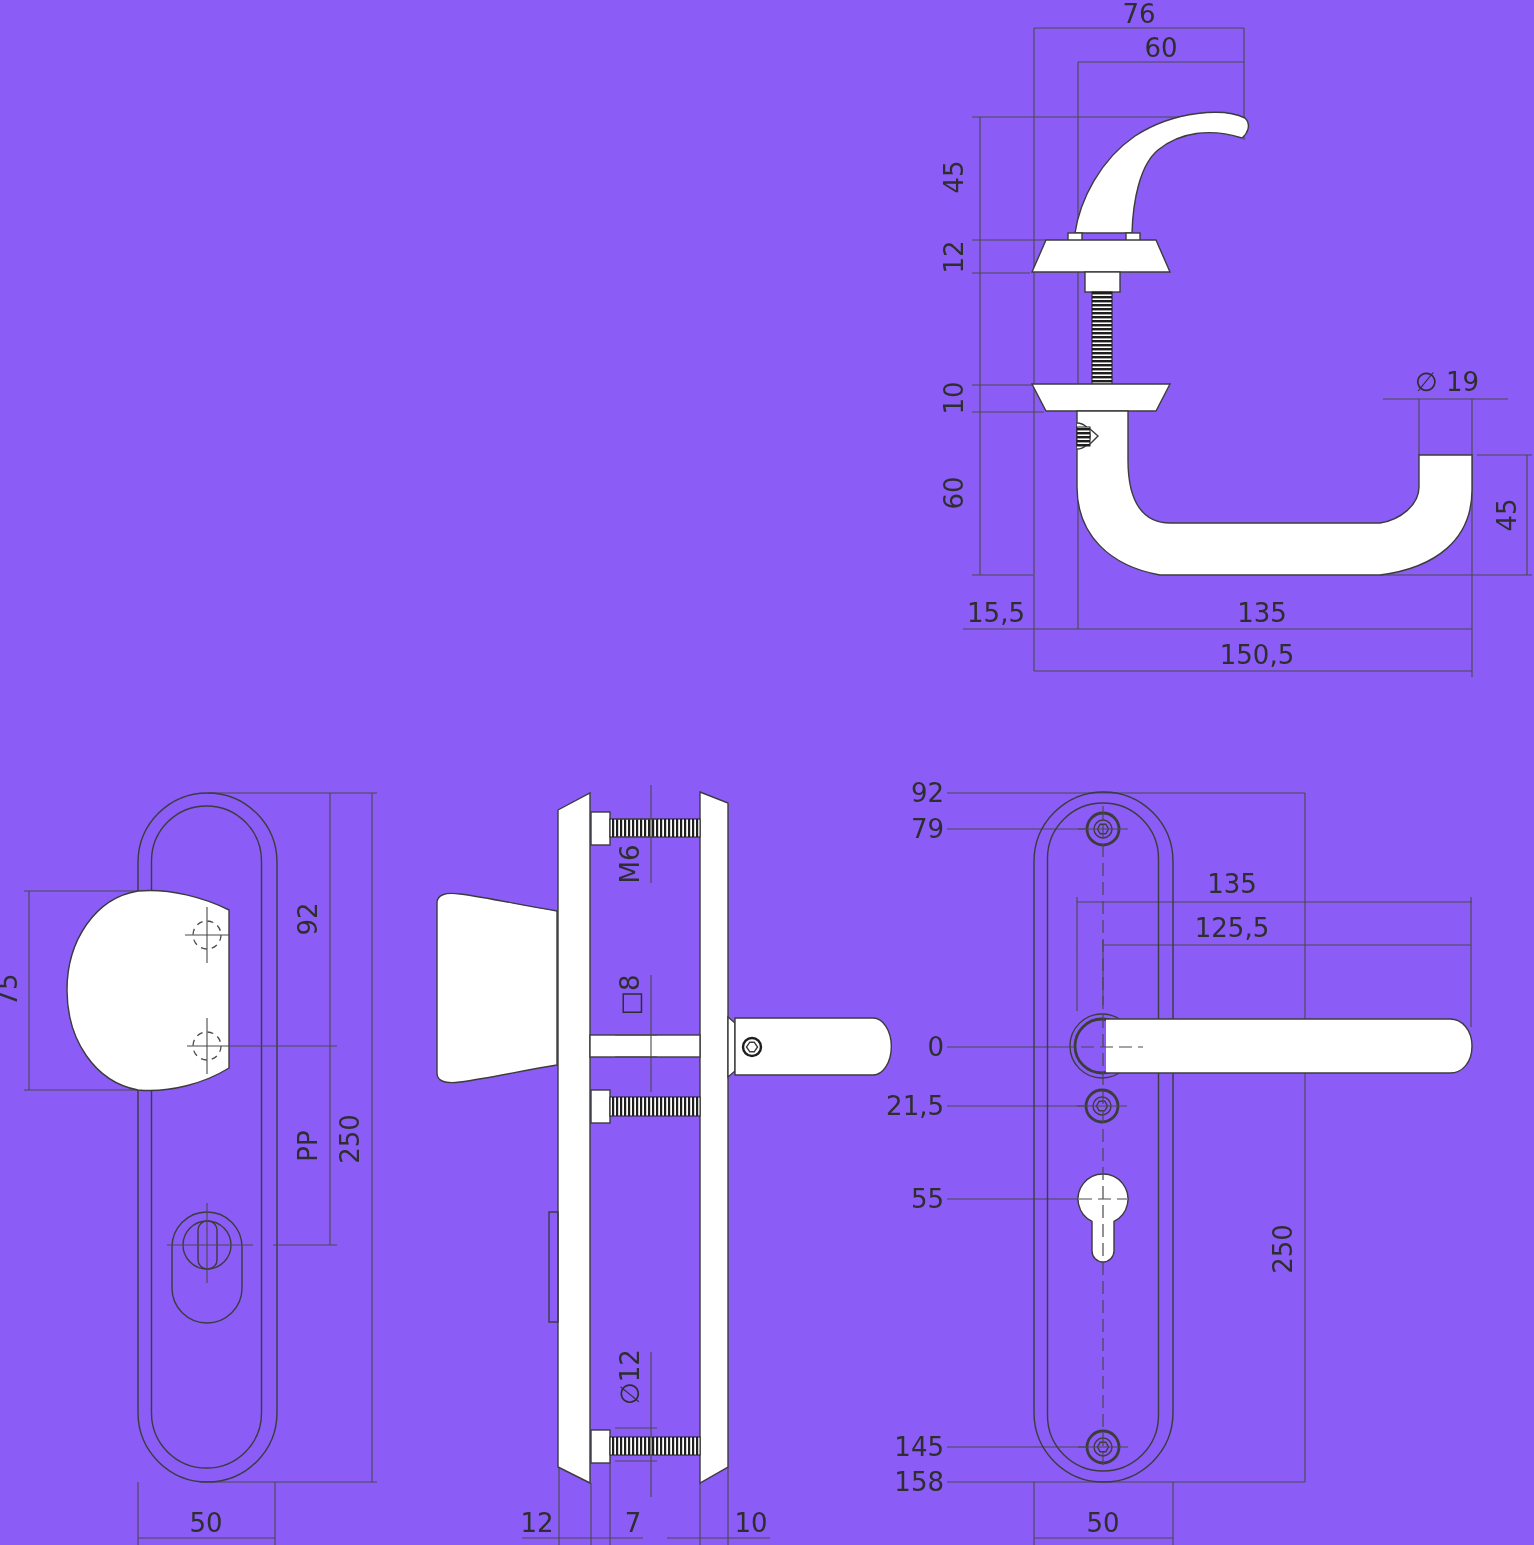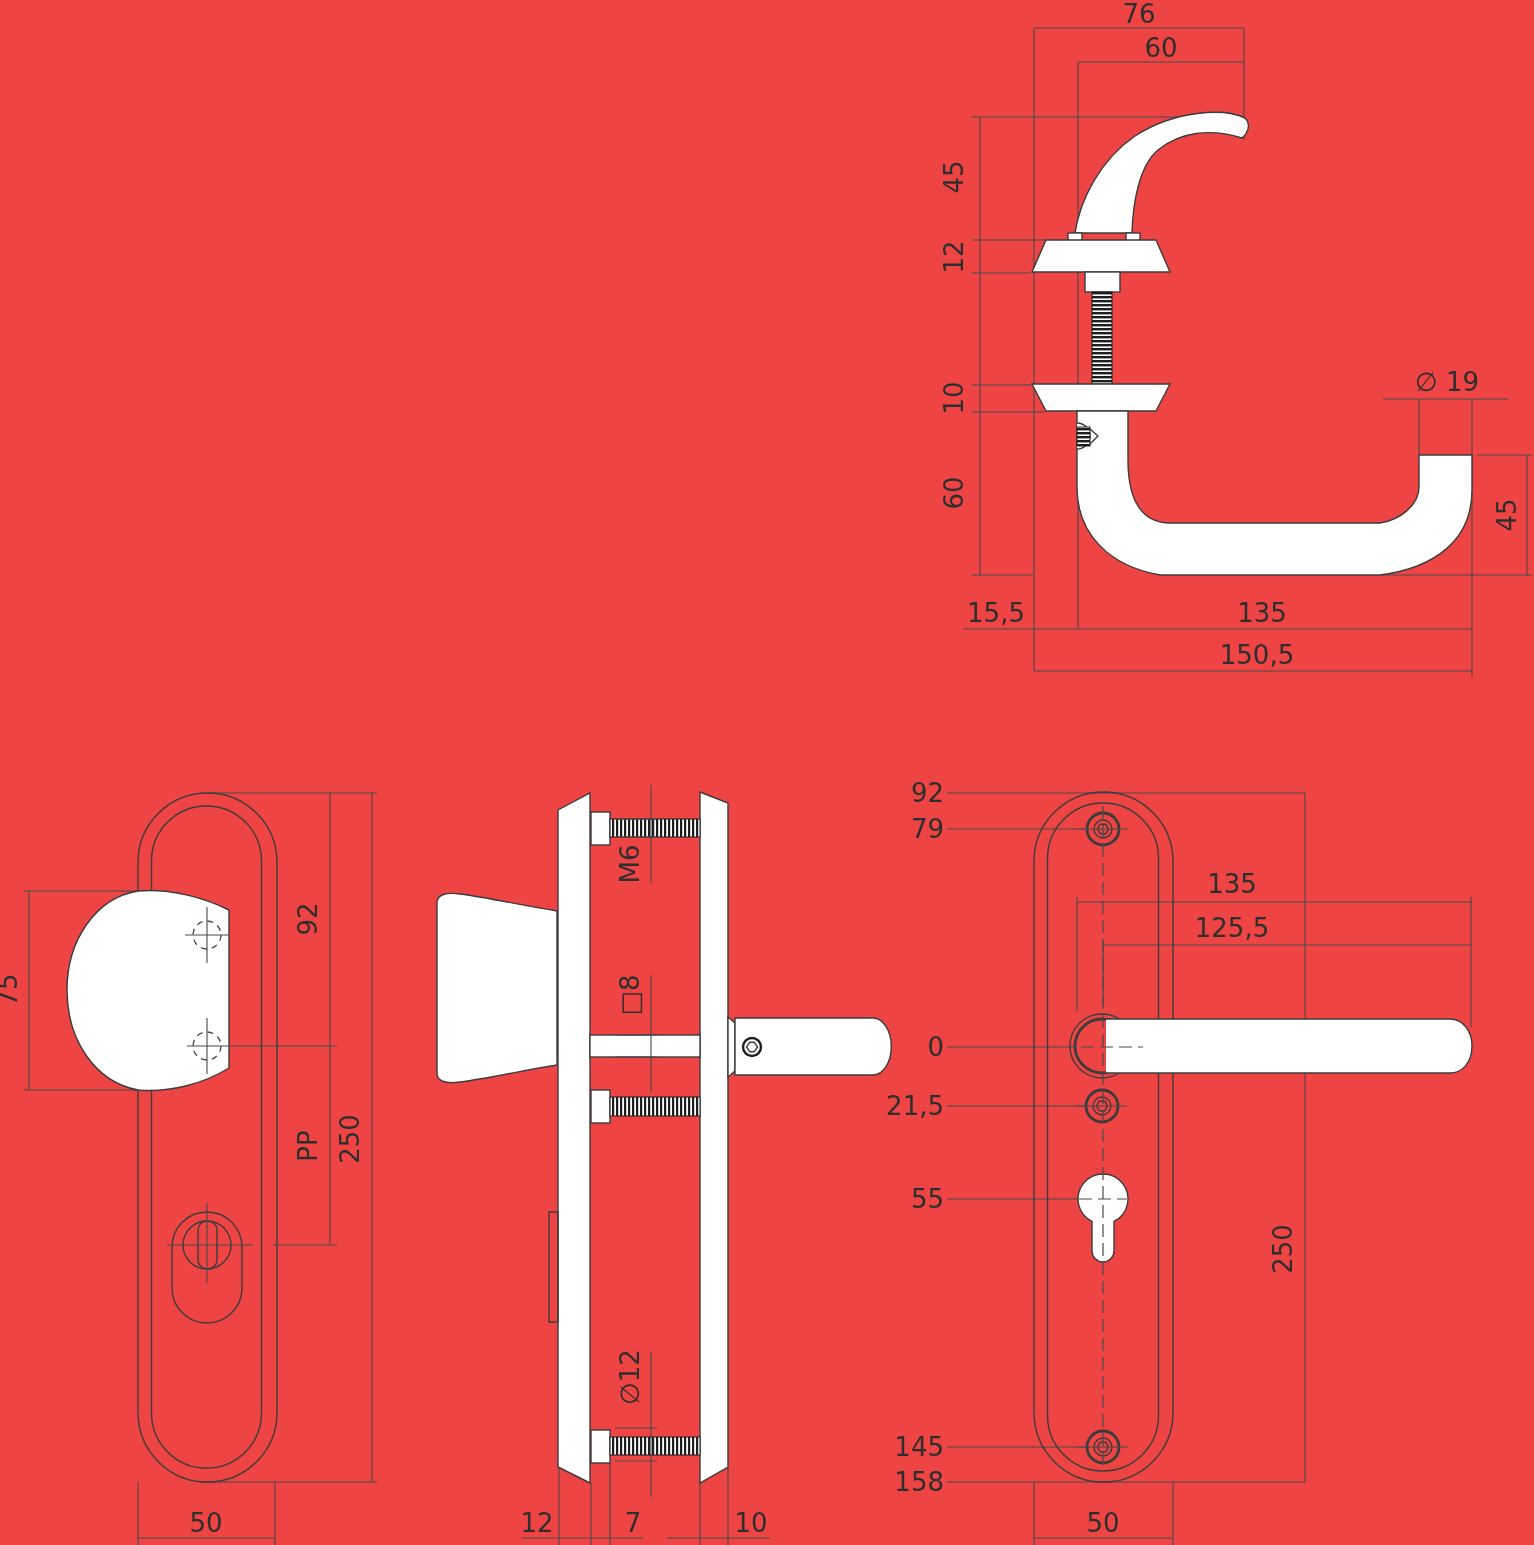--- a/index.html
+++ b/index.html
@@ -1,16 +1,16 @@
 <!DOCTYPE html>
 <html><head>
 <meta charset="utf-8">
 <style>
   html,body{margin:0;padding:0;background:#fff;}
-  #stage{width:1534px;height:1545px;position:relative;background:#ef4444;}
+  #stage{width:1534px;height:1545px;position:relative;background:#8b5cf6;}
   svg{position:absolute;top:0;left:0;}
   .ln{stroke:#3c3c3c;stroke-width:1.4;fill:none;}
   .wh{stroke:#3c3c3c;stroke-width:1.4;fill:#fff;}
   .thin{stroke:#4a4a4a;stroke-width:1.1;fill:none;}
   .dash{stroke:#4a4a4a;stroke-width:1.2;fill:none;stroke-dasharray:13 6;}
   .dashc{stroke:#4a4a4a;stroke-width:1.3;fill:none;stroke-dasharray:6 5;}
   .bold{stroke-width:2.8;}
   text{font-family:"DejaVu Sans","Liberation Sans",sans-serif;font-size:26px;fill:#2e2e2e;}
   .mid{text-anchor:middle;}
   .end{text-anchor:end;}

